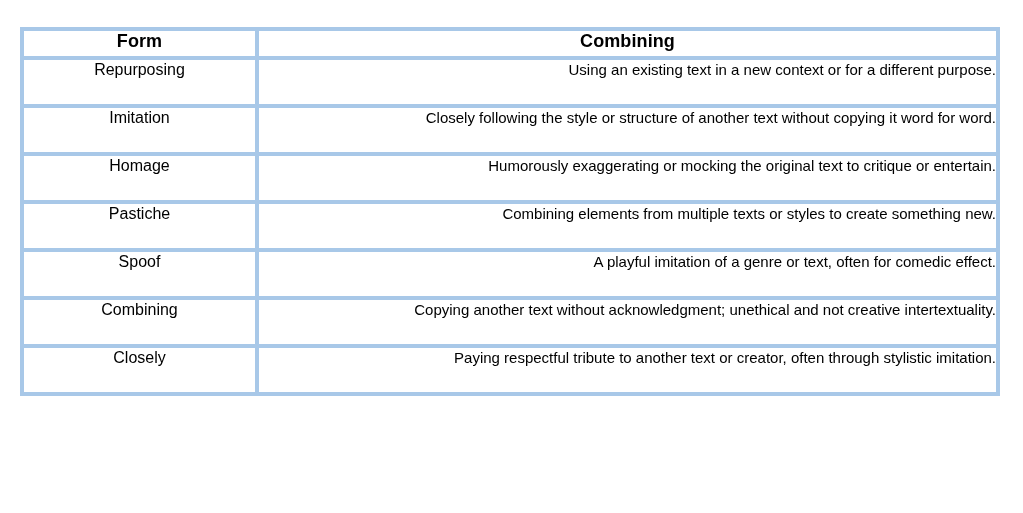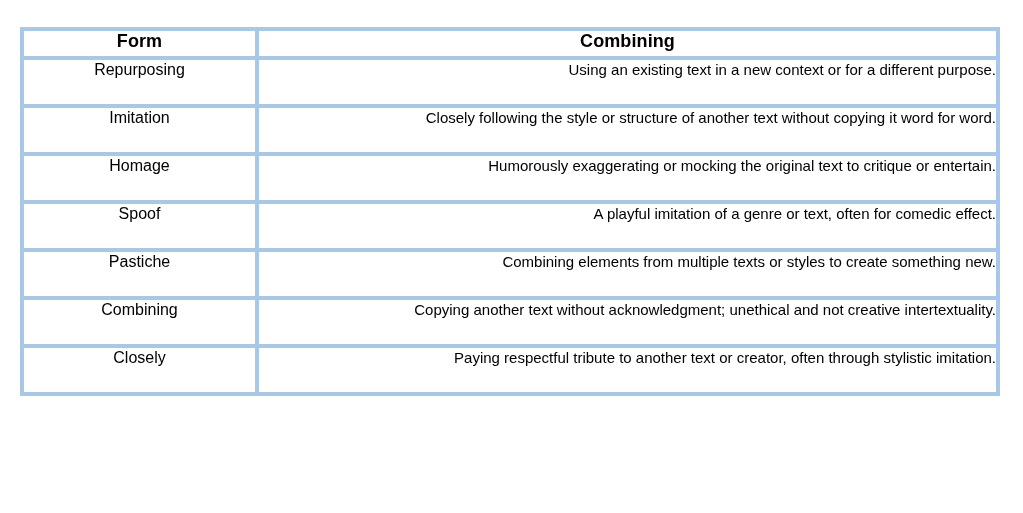--- a/index.html
+++ b/index.html
@@ -114,32 +114,32 @@
         <tr>
           <td class="cell-form">
             <span class="cell-text">Homage</span>
           </td>
           <td class="cell-def">
             <span class="cell-text">Humorously exaggerating or mocking the original text to critique or entertain.</span>
           </td>
         </tr>
         <tr>
           <td class="cell-form">
+            <span class="cell-text">Pastiche</span>
+          </td>
+          <td class="cell-def">
+            <span class="cell-text">Combining elements from multiple texts or styles to create something new.</span>
+          </td>
+        </tr>
+        <tr>
+          <td class="cell-form">
             <span class="cell-text">Spoof</span>
           </td>
           <td class="cell-def">
             <span class="cell-text">A playful imitation of a genre or text, often for comedic effect.</span>
-          </td>
-        </tr>
-        <tr>
-          <td class="cell-form">
-            <span class="cell-text">Pastiche</span>
-          </td>
-          <td class="cell-def">
-            <span class="cell-text">Combining elements from multiple texts or styles to create something new.</span>
           </td>
         </tr>
         <tr>
           <td class="cell-form">
             <span class="cell-text">Combining</span>
           </td>
           <td class="cell-def">
             <span class="cell-text">Copying another text without acknowledgment; unethical and not creative intertextuality.</span>
           </td>
         </tr>

